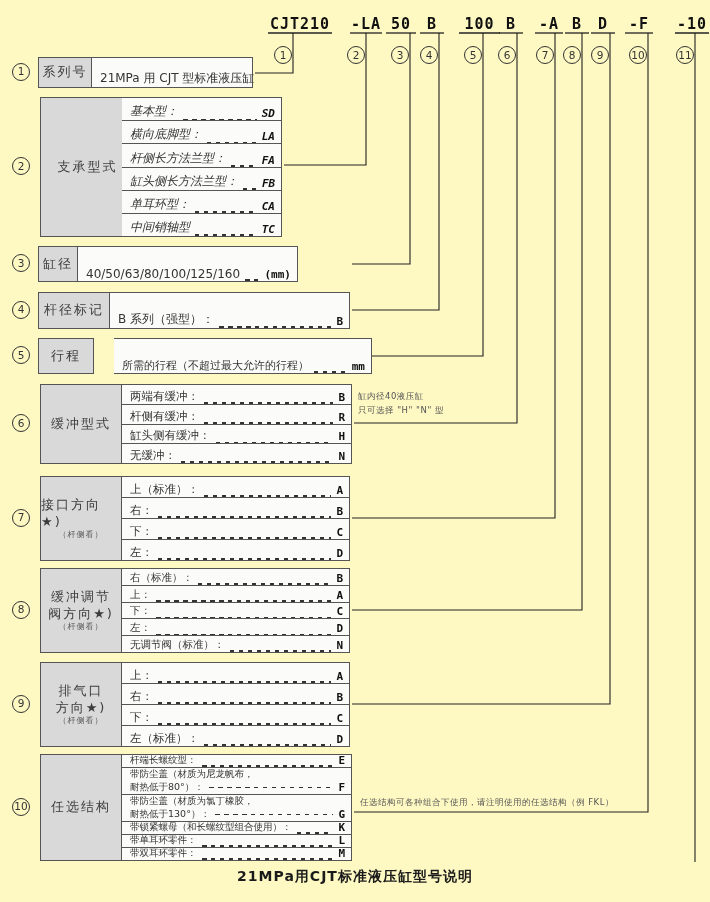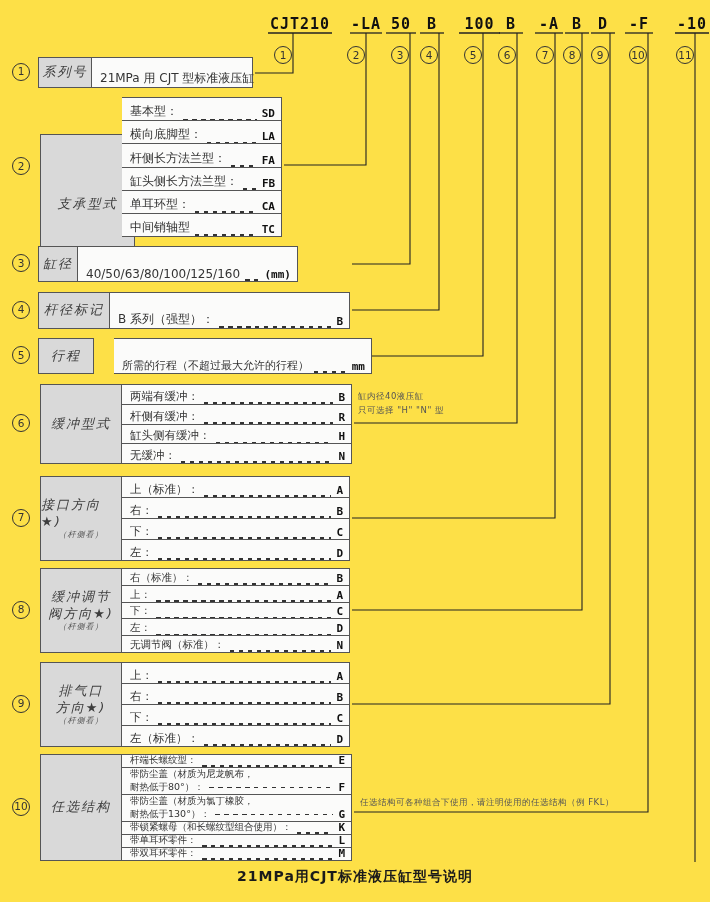--- a/index.html
+++ b/index.html
@@ -1,36 +1,36 @@
 <!DOCTYPE html>
 <html><head>
 <meta charset="utf-8">
 <style>
   html,body{margin:0;padding:0;background:#fff;}
   .canvas{
-    position:relative;width:710px;height:902px;background:#fde047;
+    position:relative;width:710px;height:902px;background:#fef9c3;
     font-family:"DejaVu Sans",sans-serif;color:#222;overflow:hidden;
   }
   svg.lines{position:absolute;left:0;top:0;pointer-events:none;}
   .seg{position:absolute;top:14px;text-align:center;}
   .codetext{
     font-family:"DejaVu Sans Mono","Liberation Mono",monospace;
     font-weight:bold;font-size:15px;letter-spacing:1px;color:#111;white-space:nowrap;
   }
   .circ{
     position:absolute;width:18px;height:18px;border:1.2px solid #333;border-radius:50%;
     font-size:10.5px;line-height:1;display:flex;align-items:center;justify-content:center;
     color:#333;background:transparent;box-sizing:border-box;
   }
   .rowwrap{position:absolute;left:0;width:710px;}
   .labelbox{
     position:absolute;top:0;height:100%;box-sizing:border-box;
     background:#d9d9d9;border:1px solid #555;
     display:flex;flex-direction:column;align-items:center;justify-content:center;
-    color:#3d3d3d;letter-spacing:2px;font-size:13px;line-height:1.25;gap:0px;font-style:italic;
+    color:#3d3d3d;letter-spacing:2px;font-size:13px;line-height:1.25;gap:0px;
   }
   .labelbox .small{font-size:8px;letter-spacing:1px;color:#555;}
   .contentbox{
     position:absolute;top:0;height:100%;box-sizing:border-box;
     background:#fbfbfa;border:1px solid #555;border-left:none;
     display:flex;flex-direction:column;
   }
   .item{
     flex:1;display:flex;align-items:flex-end;padding:0 6px 0 8px;color:#333;
     box-sizing:border-box;min-height:0;
@@ -112,24 +112,24 @@
           <span>系列号</span>
         </div>
         <div class="contentbox" style="left: 92px; width: 161px; font-size: 12px;">
           <div class="item">
             <span class="itxt">21MPa 用 CJT 型标准液压缸</span>
           </div>
         </div>
       </div>
       <div class="rowwrap" style="top: 97px; height: 140px;">
         <div class="circ" style="left: 12px; top: 60px;">2</div>
-        <div class="labelbox" style="left: 40px; width: 95px; margin-top: 37px;">
+        <div class="labelbox" style="left: 40px; width: 95px;">
           <span>支承型式</span>
         </div>
-        <div class="contentbox" style="left: 122px; width: 160px; font-size: 12px;">
+        <div class="contentbox" style="left: 122px; width: 160px; font-size: 12px; font-style: italic;">
           <div class="item">
             <span class="itxt">基本型：</span>
             <div class="leader"></div>
             <span class="ocode">SD</span>
           </div>
           <div class="item">
             <span class="itxt">横向底脚型：</span>
             <div class="leader"></div>
             <span class="ocode">LA</span>
           </div>

